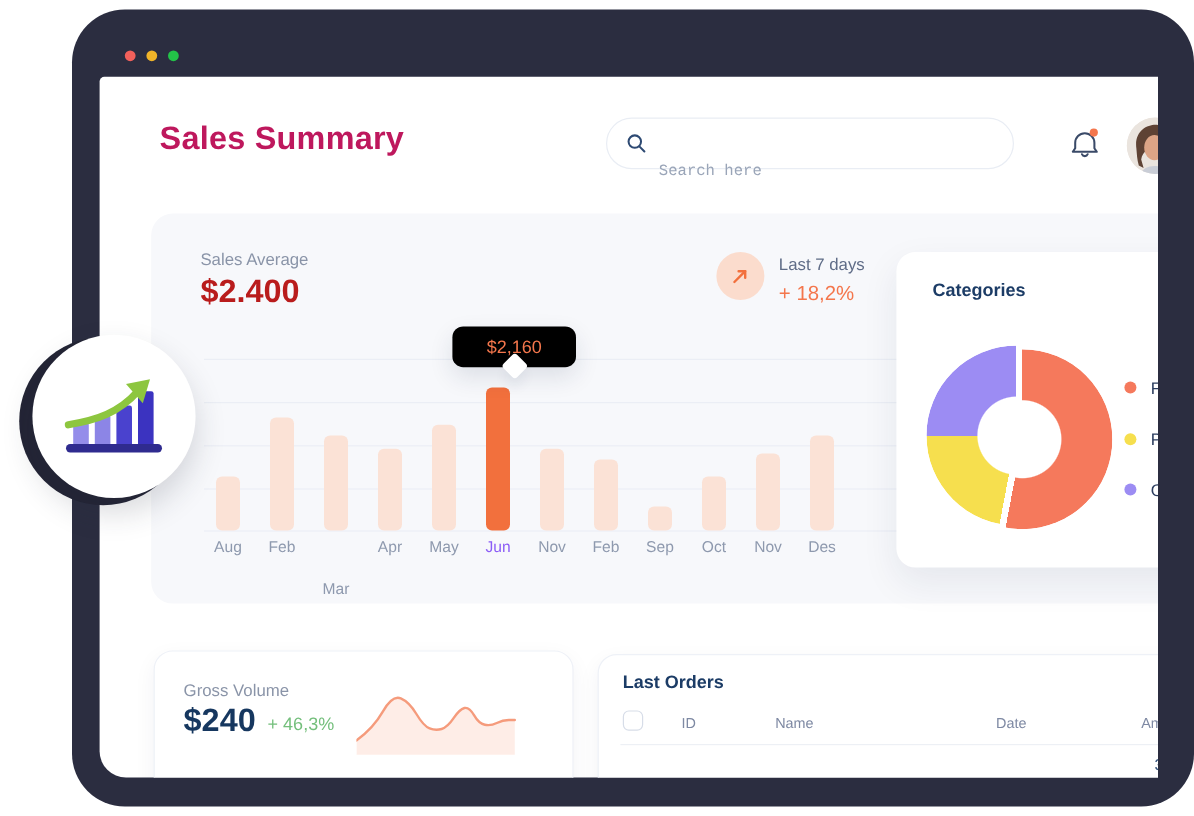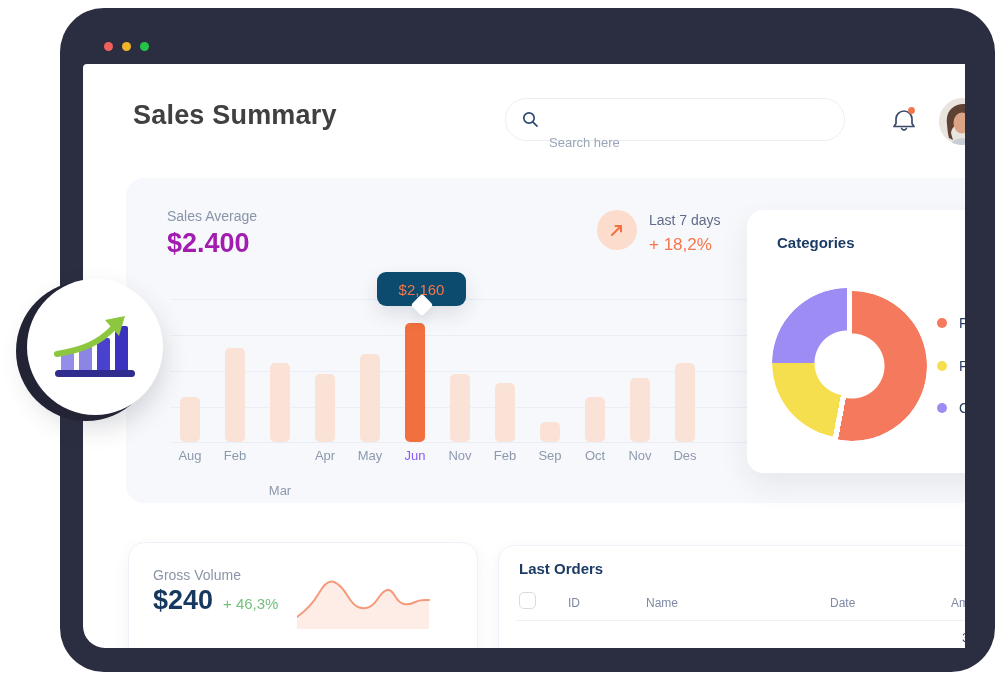--- a/index.html
+++ b/index.html
@@ -12,43 +12,43 @@
     background:#2B2D40; border-radius:44px; }
   .traffic { position:absolute; left:104px; top:42px; display:flex; gap:9px; }
   .dot { width:9px; height:9px; border-radius:50%; }
 
   
   .content { position:absolute; left:83px; top:64px; width:882px; height:584px;
     background:#fff; border-radius:4px 0 0 22px; overflow:hidden; }
 
   
   .page-title { position:absolute; left:50px; top:36px; font-size:27px; font-weight:600;
-    color:#404040; letter-spacing:.2px; }
+    color:#be185d; letter-spacing:.2px; }
   .search { position:absolute; left:422px; top:34px; width:340px; height:43px;
     border:1px solid #E9EDF4; border-radius:22px; background:#fff; display:flex;
     align-items:center; padding:0 16px; gap:10px; }
   .search input { border:none; outline:none; flex:1; font-size:13px; color:#39517B;
-    font-family:Liberation Sans, sans-serif; background:transparent;margin-top:45px; }
+    font-family:Liberation Mono, monospace; background:transparent;margin-top:45px; }
   .search input::placeholder { color:#9AA5B8; }
   .bell-wrap { position:absolute; left:806px; top:40px; width:30px; height:32px; cursor:pointer; }
   .avatar { position:absolute; left:856px; top:34px; width:47px; height:47px;
     border-radius:50%; overflow:hidden; background:#E9E3DD; }
 
   
   .summary-card { position:absolute; left:43px; top:114px; right:-24px; height:325px;
     background:#F7F8FB; border-radius:18px; }
   .sales-label { position:absolute; left:41px; top:30px; font-size:14px; color:#8A94A8; }
-  .sales-value { position:absolute; left:41px; top:50px; font-size:27px; font-weight:600; color:#a21caf; }
+  .sales-value { position:absolute; left:41px; top:50px; font-size:27px; font-weight:600; color:#b91c1c; }
   .stat-circle { position:absolute; left:471px; top:32px; width:40px; height:40px;
     border-radius:50%; background:#FBDCCD; display:flex; align-items:center; justify-content:center; }
   .stat-period { position:absolute; left:523px; top:34px; font-size:14px; color:#5F6C87; }
   .stat-change { position:absolute; left:523px; top:57px; font-size:17px; color:#F4764C; }
 
   
-  .tooltip { position:absolute; left:251px; top:94px; width:89px; height:34px; background:#0c4a6e;
+  .tooltip { position:absolute; left:251px; top:94px; width:103px; height:34px; background:#000000;
     border-radius:9px; box-shadow:0 8px 20px rgba(23,43,77,.12); display:flex; align-items:center;
     justify-content:center; font-size:15px; color:#F4764C; z-index:3; }
   .tooltip:after { content:""; position:absolute; left:50%; bottom:-7px; margin-left:-8px;
     width:16px; height:16px; background:#fff; transform:rotate(45deg); border-radius:3px;
     box-shadow:6px 6px 10px rgba(23,43,77,.05); }
 
   
   .gridline { position:absolute; left:44px; right:8px; height:1px; background:#EBEEF5; }
   .chart { position:absolute; left:0; top:0; right:0; bottom:0; }
   .bar { position:absolute; width:20px; bottom:61px; background:#FBE2D6; border-radius:5px; }

